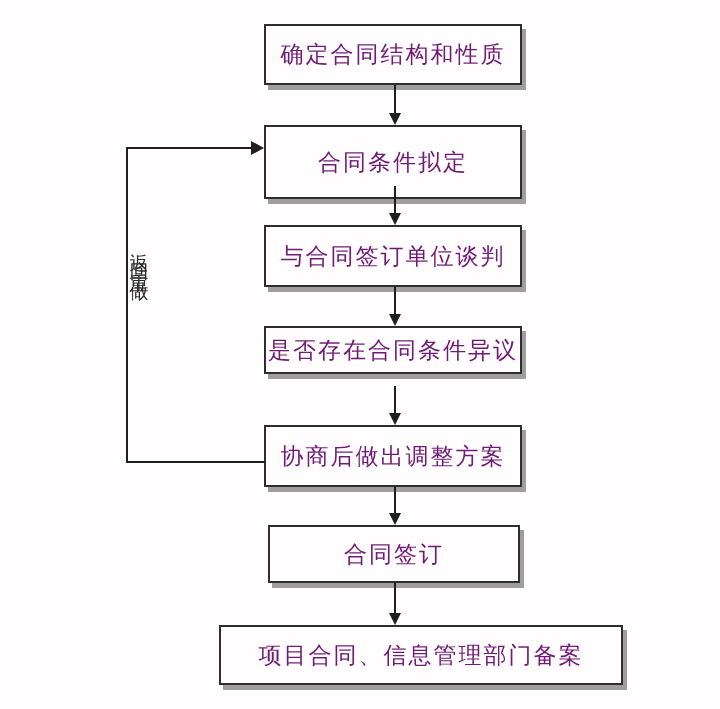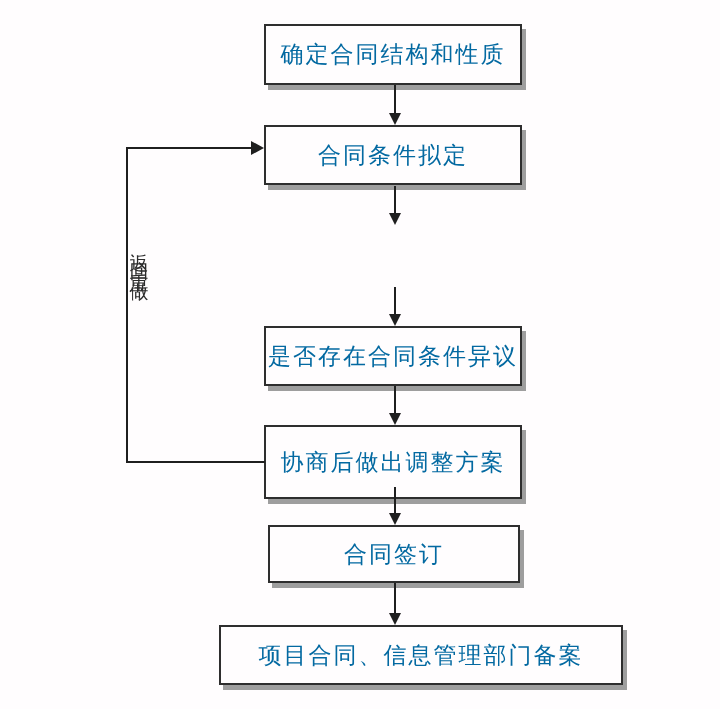--- a/index.html
+++ b/index.html
@@ -19,28 +19,28 @@
     position: absolute;
     box-sizing: border-box;
     background: #fffdfe;
     border: 2px solid #2e2e2e;
     box-shadow: 4px 5px 0 #9e9e9e;
     display: flex;
     align-items: center;
     justify-content: center;
     font-size: 23px;
     letter-spacing: 2px;
-    color: #0369a1;
+    color: #701a75;
     white-space: nowrap;
   }
   .n1 { left: 264px; top: 24px;  width: 258px; height: 61px; }
-  .n2 { left: 264px; top: 125px; width: 258px; height: 60px; }
+  .n2 { left: 264px; top: 125px; width: 258px; height: 74px; }
   .n3 { left: 264px; top: 225px; width: 258px; height: 62px; }
-  .n4 { left: 264px; top: 326px; width: 258px; height: 60px; }
-  .n5 { left: 264px; top: 425px; width: 258px; height: 74px; }
+  .n4 { left: 264px; top: 326px; width: 258px; height: 48px; }
+  .n5 { left: 264px; top: 425px; width: 258px; height: 62px; }
   .n6 { left: 268px; top: 525px; width: 252px; height: 58px; }
   .n7 { left: 219px; top: 625px; width: 404px; height: 60px; }
 
   
   .varrow {
     position: absolute;
     left: 394px;
     width: 2px;
     background: #1f1f1f;
   }
@@ -92,20 +92,21 @@
     line-height: 24px;
   }
 </style>
 </head>
 <body>
 
 <div id="canvas">
 
   <div class="node n1">确定合同结构和性质</div>
   <div class="node n2">合同条件拟定</div>
+  <div class="node n3">与合同签订单位谈判</div>
   <div class="node n4">是否存在合同条件异议</div>
   <div class="node n5">协商后做出调整方案</div>
   <div class="node n6">合同签订</div>
   <div class="node n7">项目合同、信息管理部门备案</div>
 
   <div class="varrow a1"></div>
   <div class="varrow a2"></div>
   <div class="varrow a3"></div>
   <div class="varrow a4"></div>
   <div class="varrow a5"></div>

